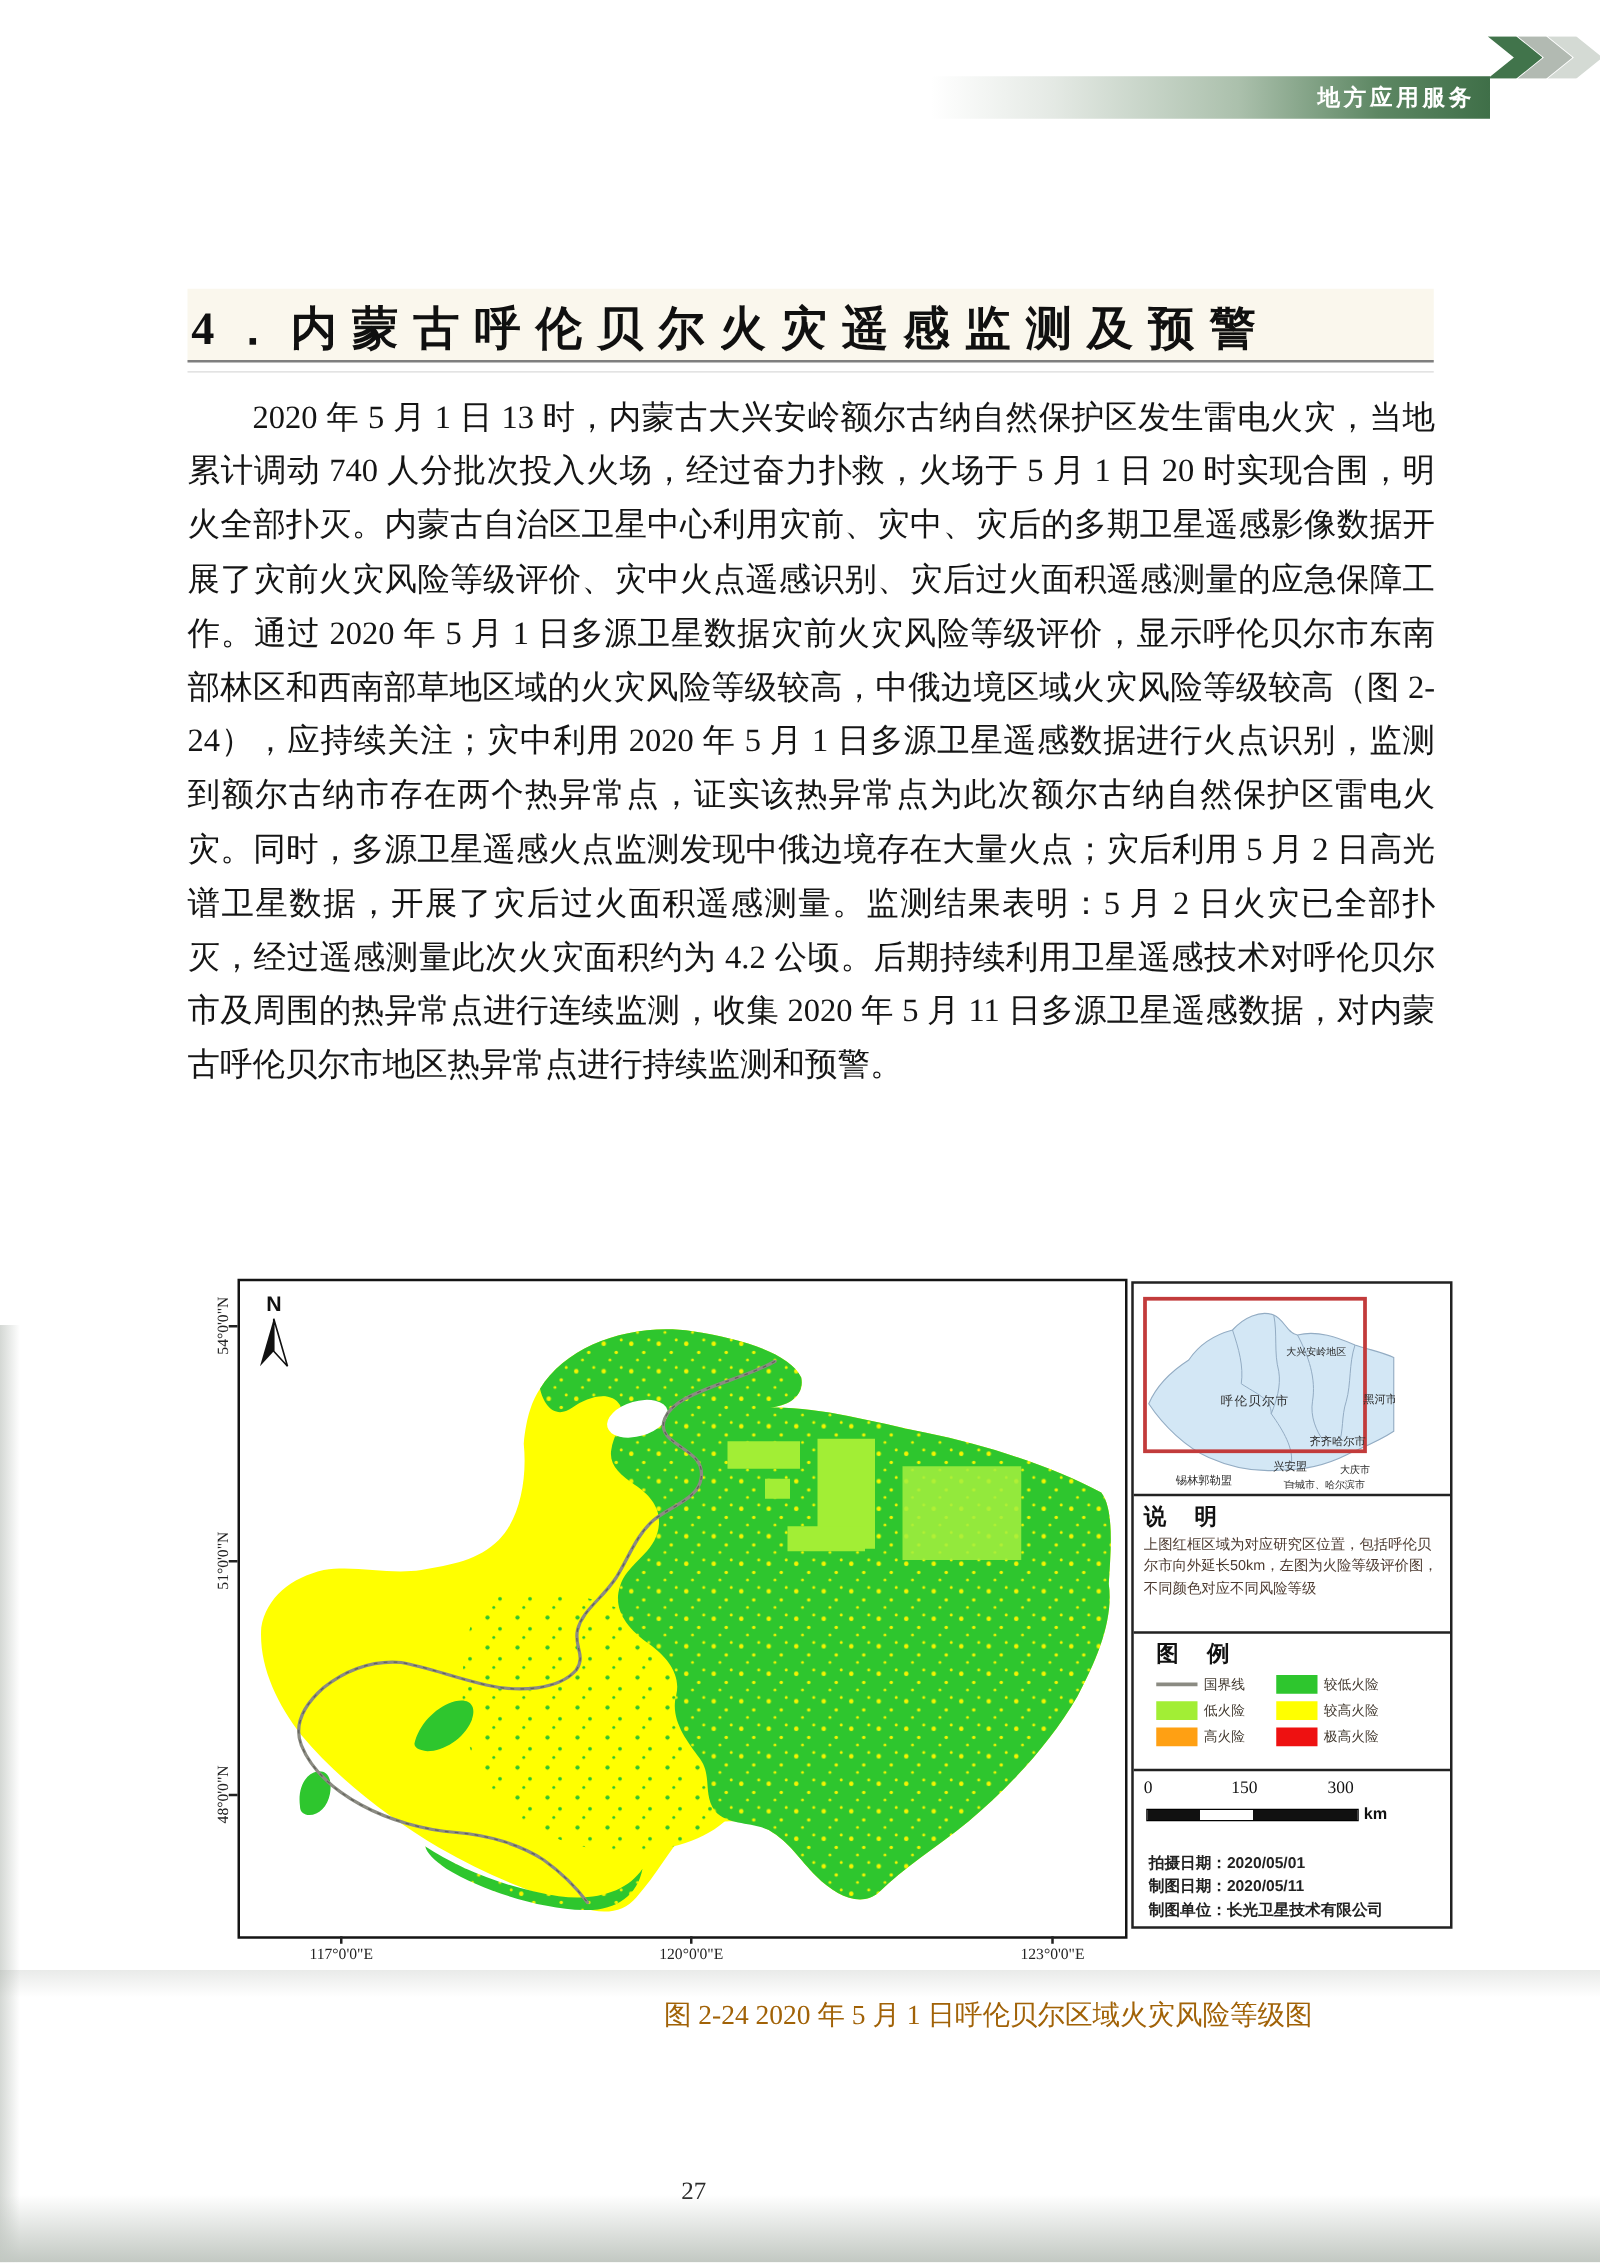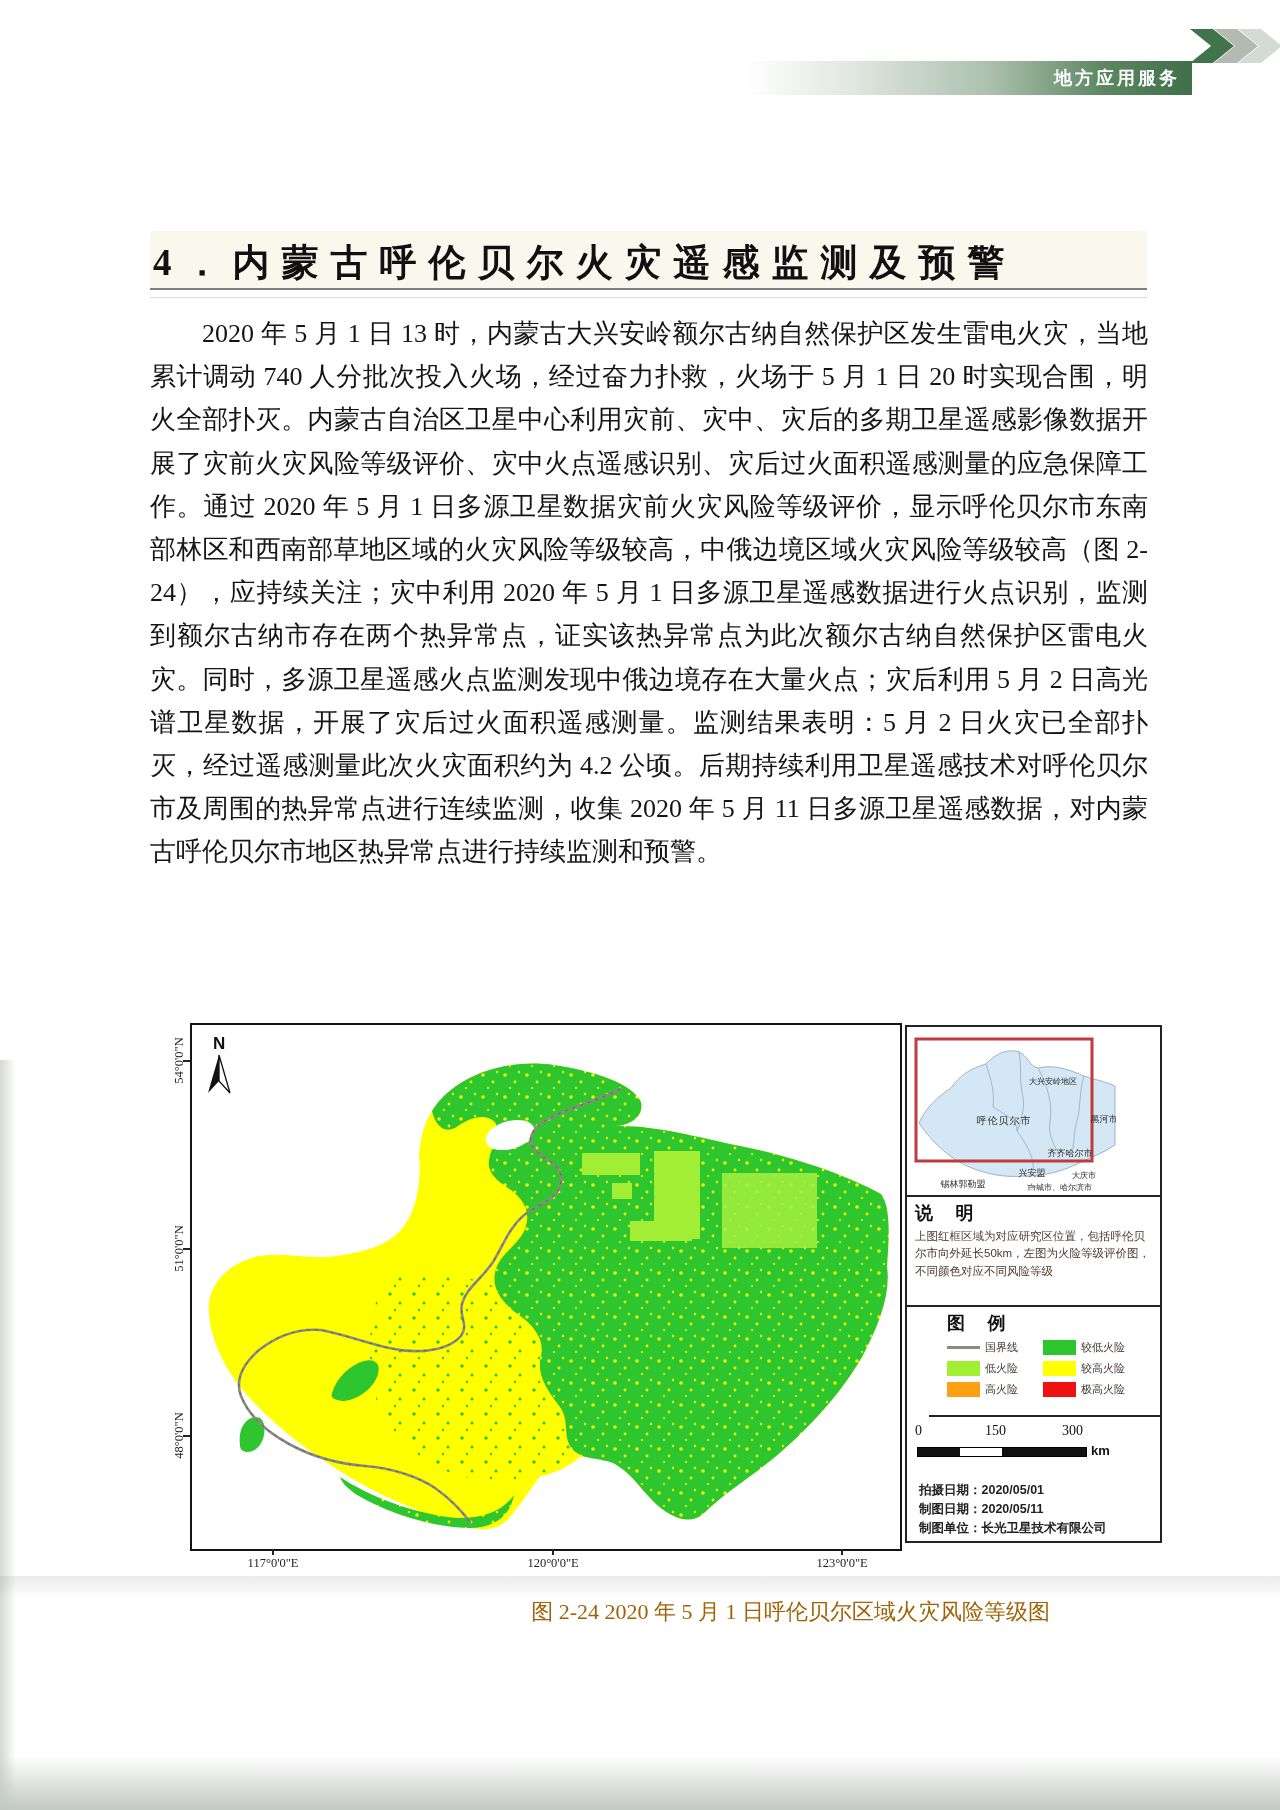--- a/index.html
+++ b/index.html
@@ -43,21 +43,21 @@
   .lont0{left:117px;} .lont1{left:397px;} .lont2{left:686px;}
 
   
   .right-panel{position:absolute;left:750px;top:5px;width:257px;height:518px;border:2px solid #222;
     box-sizing:border-box;background:#fff;font-family:"Liberation Sans","DejaVu Sans",sans-serif;}
   .inset-sec{height:168px;border-bottom:2px solid #222;position:relative;overflow:hidden;}
   .desc-sec{height:110px;border-bottom:2px solid #222;padding:4px 8px 0 8px;box-sizing:border-box;}
   .panel-title{text-align:left;font-size:18px;font-weight:bold;letter-spacing:9px;color:#111;
     font-family:"Liberation Serif",serif;}
   .desc-text{font-size:11.5px;line-height:1.5;color:#4c3a30;margin-top:3px;}
-  .legend-sec{height:110px;border-bottom:2px solid #222;padding:4px 4px 0 18px;box-sizing:border-box;margin-left:22px;}
+  .legend-sec{height:110px;border-bottom:2px solid #222;padding:4px 4px 0 18px;box-sizing:border-box;}
   .legend-grid{display:grid;grid-template-columns:96px 92px;row-gap:6px;margin-top:5px;}
   .legend-item{display:flex;align-items:center;gap:5px;font-size:11px;color:#41382e;white-space:nowrap;}
   .sw{width:33px;height:15px;flex:0 0 auto;}
   .sw-line{width:33px;height:3px;background:#8b8b82;flex:0 0 auto;margin:6px 0;}
   .sw-green{background:#2ec62e;} .sw-lgreen{background:#a2ee35;} .sw-yellow{background:#ffff00;}
   .sw-orange{background:#ffa013;} .sw-red{background:#ee1111;}
   .scale-sec{position:relative;height:124px;}
   .scale-num{position:absolute;font-size:14px;color:#111;font-family:"Liberation Serif",serif;}
   .sn0{left:8px;top:6px;} .sn1{left:78px;top:6px;} .sn2{left:155px;top:6px;}
   .scale-bar{position:absolute;left:10px;top:30px;width:168px;height:8px;border:1px solid #000;
@@ -225,17 +225,18 @@
         <div class="info">
           <div>拍摄日期：2020/05/01</div>
           <div>制图日期：2020/05/11</div>
           <div>制图单位：长光卫星技术有限公司</div>
         </div>
       </div>
     </div>
   </div>
 
   <div class="fig-caption">图 2-24  2020 年 5 月 1 日呼伦贝尔区域火灾风险等级图</div>
+  <div class="page-num">27</div>
 
   <div class="shade-mid"></div>
   <div class="shade-left"></div>
   <div class="shade-bottom"></div>
 </div>
 
 </body></html>

